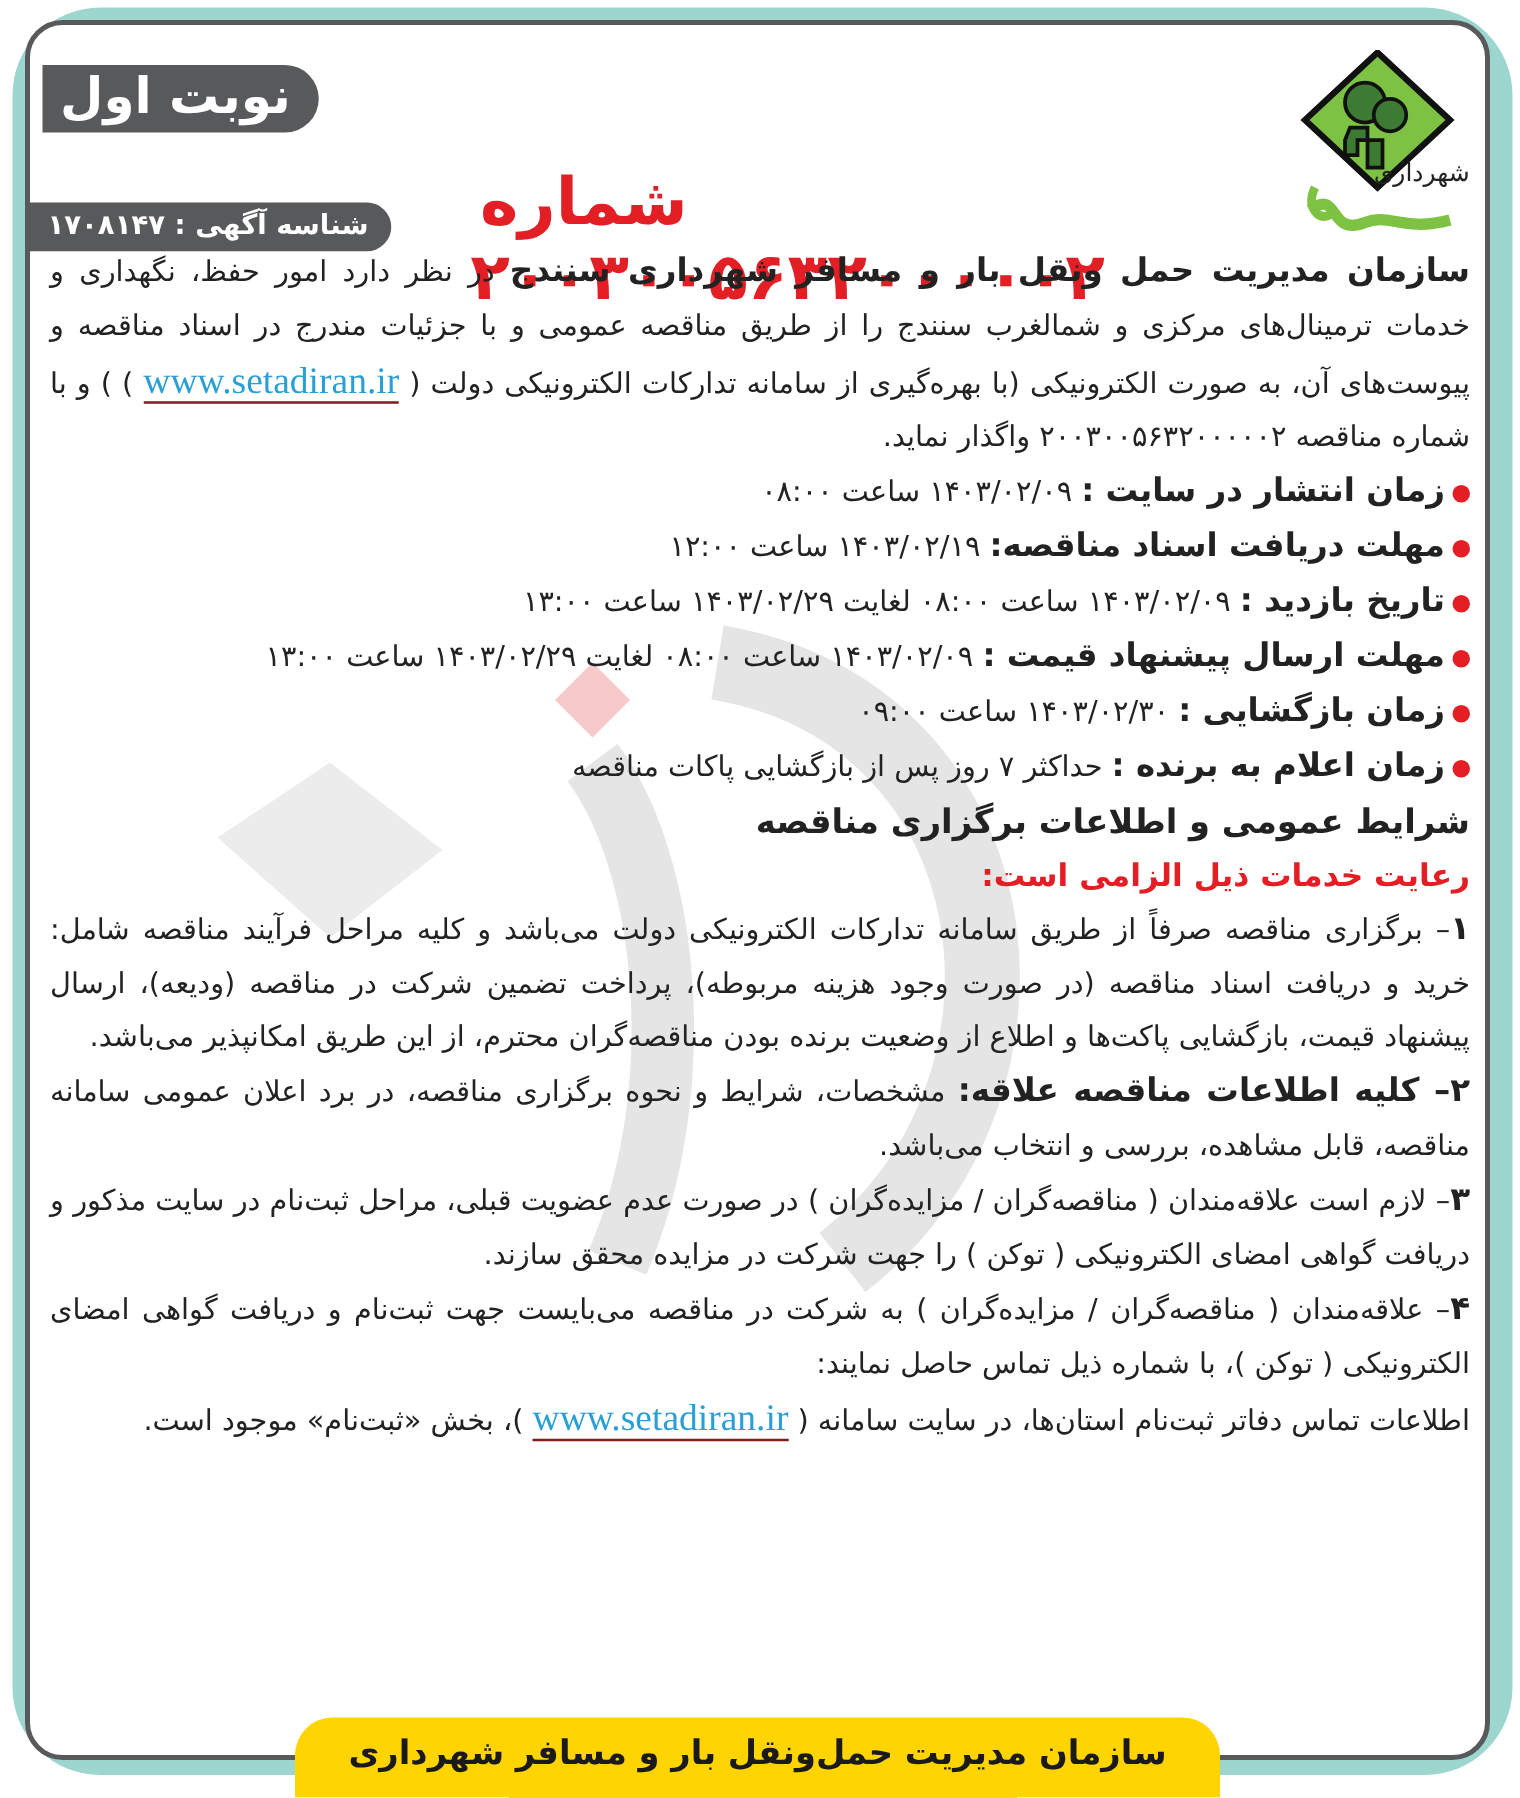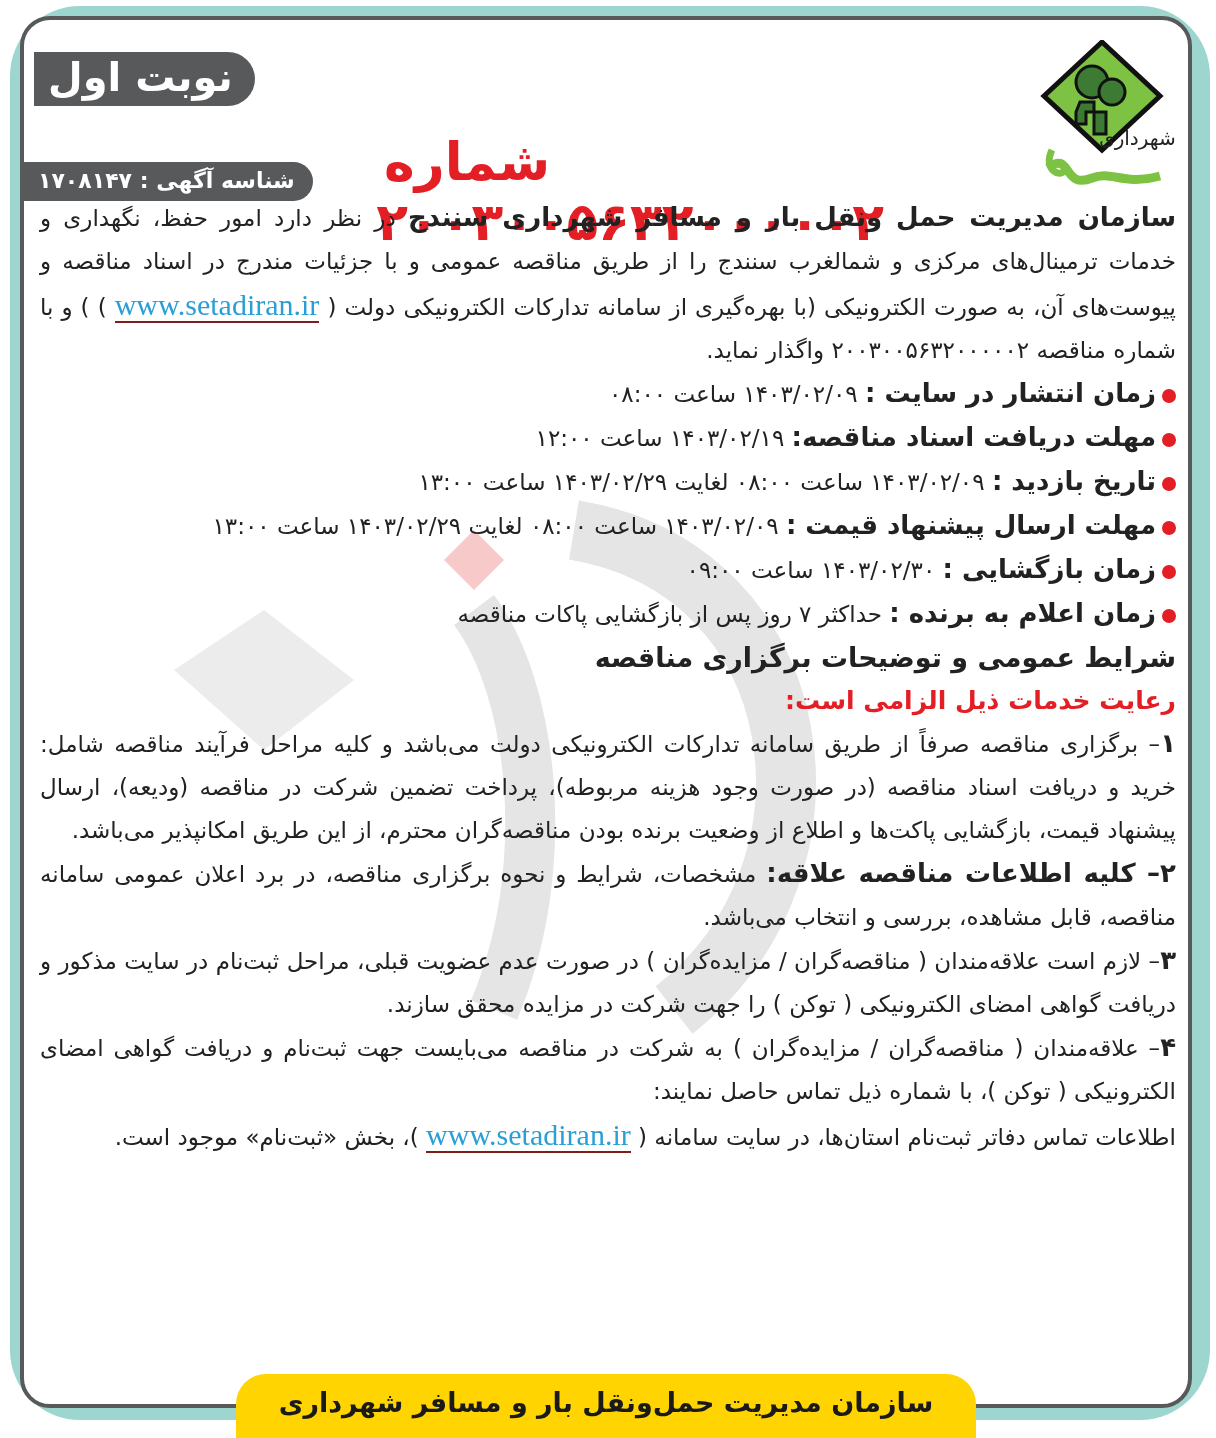--- a/index.html
+++ b/index.html
@@ -107,21 +107,21 @@
       <span class="big">سازمان مدیریت حمل ونقل بار و مسافر شهرداری سنندج</span><span> در نظر دارد امور حفظ، نگهداری و خدمات ترمینال‌های مرکزی و شمالغرب سنندج را از طریق مناقصه عمومی و با جزئیات مندرج در اسناد مناقصه و پیوست‌های آن، به صورت الکترونیکی (با بهره‌گیری از سامانه تدارکات الکترونیکی دولت ( </span><span class="link">www.setadiran.ir</span><span> ) ) و با شماره مناقصه ۲۰۰۳۰۰۵۶۳۲۰۰۰۰۰۲ واگذار نماید.</span>
     </p>
 
     <p><span class="dot"></span><span class="big">زمان انتشار در سایت :</span><span> ۱۴۰۳/۰۲/۰۹ ساعت ۰۸:۰۰</span></p>
     <p><span class="dot"></span><span class="big">مهلت دریافت اسناد مناقصه:</span><span> ۱۴۰۳/۰۲/۱۹ ساعت ۱۲:۰۰</span></p>
     <p><span class="dot"></span><span class="big">تاریخ بازدید :</span><span> ۱۴۰۳/۰۲/۰۹ ساعت ۰۸:۰۰ لغایت ۱۴۰۳/۰۲/۲۹ ساعت ۱۳:۰۰</span></p>
     <p><span class="dot"></span><span class="big">مهلت ارسال پیشنهاد قیمت :</span><span> ۱۴۰۳/۰۲/۰۹ ساعت ۰۸:۰۰ لغایت ۱۴۰۳/۰۲/۲۹ ساعت ۱۳:۰۰</span></p>
     <p><span class="dot"></span><span class="big">زمان بازگشایی :</span><span> ۱۴۰۳/۰۲/۳۰ ساعت ۰۹:۰۰</span></p>
     <p><span class="dot"></span><span class="big">زمان اعلام به برنده :</span><span> حداکثر ۷ روز پس از بازگشایی پاکات مناقصه</span></p>
 
-    <p class="heading">شرایط عمومی و توضیحات برگزاری مناقصه</p>
+    <p class="heading">شرایط عمومی و اطلاعات برگزاری مناقصه</p>
     <p class="heading-red">رعایت خدمات ذیل الزامی است:</p>
 
     <p><span class="big">۱</span><span>– برگزاری مناقصه صرفاً از طریق سامانه تدارکات الکترونیکی دولت می‌باشد و کلیه مراحل فرآیند مناقصه شامل: خرید و دریافت اسناد مناقصه (در صورت وجود هزینه مربوطه)، پرداخت تضمین شرکت در مناقصه (ودیعه)، ارسال پیشنهاد قیمت، بازگشایی پاکت‌ها و اطلاع از وضعیت برنده بودن مناقصه‌گران محترم، از این طریق امکانپذیر می‌باشد.</span></p>
     <p><span class="big">۲</span><span class="big">– کلیه اطلاعات مناقصه علاقه:</span><span> مشخصات، شرایط و نحوه برگزاری مناقصه، در برد اعلان عمومی سامانه مناقصه، قابل مشاهده، بررسی و انتخاب می‌باشد.</span></p>
     <p><span class="big">۳</span><span>– لازم است علاقه‌مندان ( مناقصه‌گران / مزایده‌گران ) در صورت عدم عضویت قبلی، مراحل ثبت‌نام در سایت مذکور و دریافت گواهی امضای الکترونیکی ( توکن ) را جهت شرکت در مزایده محقق سازند.</span></p>
     <p><span class="big">۴</span><span>– علاقه‌مندان ( مناقصه‌گران / مزایده‌گران ) به شرکت در مناقصه می‌بایست جهت ثبت‌نام و دریافت گواهی امضای الکترونیکی ( توکن )، با شماره ذیل تماس حاصل نمایند:</span></p>
 
 
     <p><span>اطلاعات تماس دفاتر ثبت‌نام استان‌ها، در سایت سامانه ( </span><span class="link">www.setadiran.ir</span><span> )، بخش «ثبت‌نام» موجود است.</span></p>
   </div>

